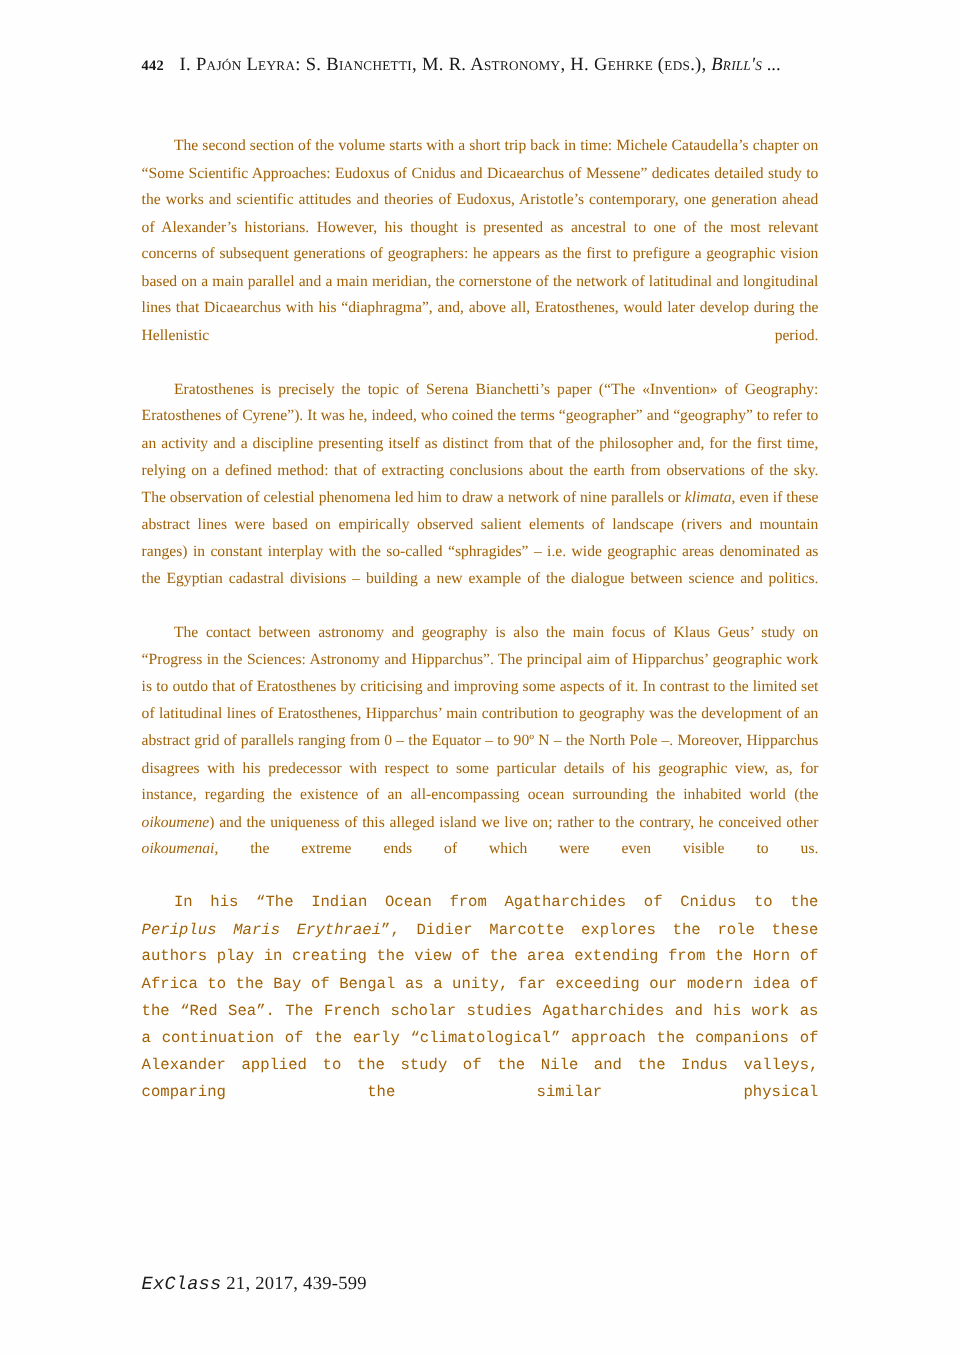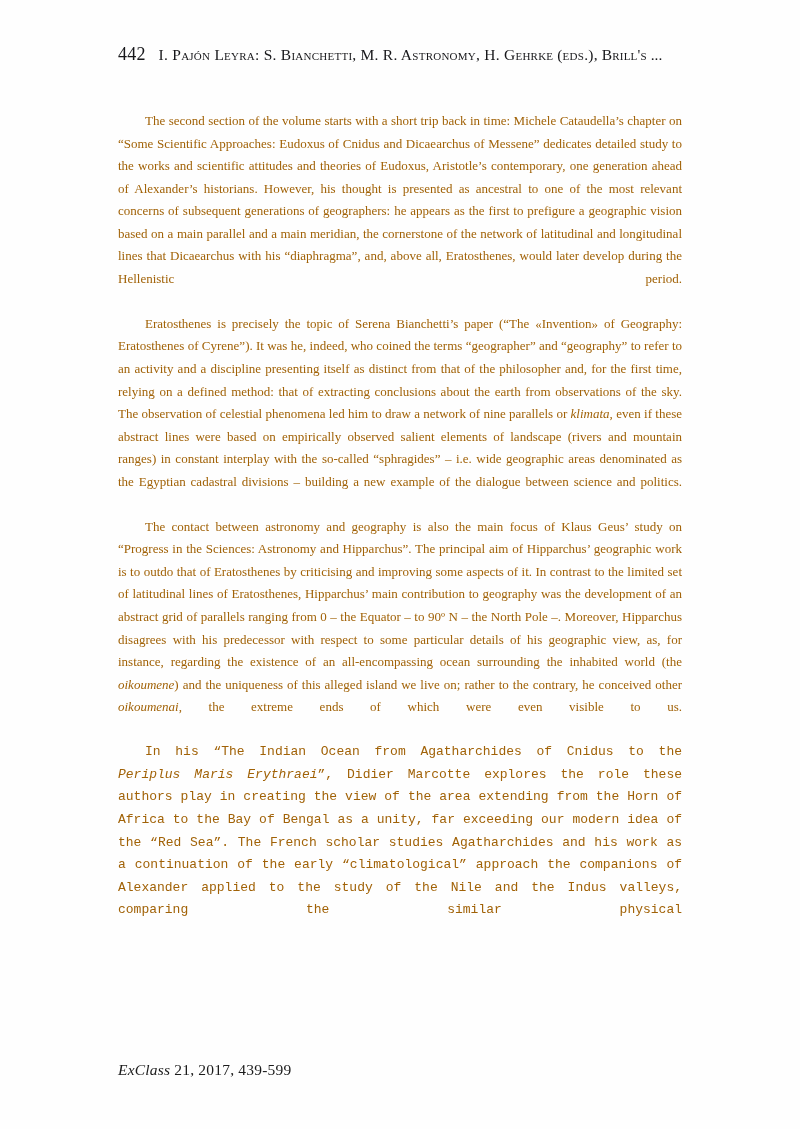--- a/index.html
+++ b/index.html
@@ -28,31 +28,32 @@
     position: absolute;
     left: 118px;
     top: 44px;
     width: 564px;
     font-size: 15.5px;
     line-height: 20px;
     white-space: nowrap;
     color: #17171a;
   }
   .folio {
-    font-weight: normal;
-    font-size: 18px;
+    font-weight: bold;
+    font-size: 12px;
     letter-spacing: 0.2px;
   }
   .head-gap { display: inline-block; width: 13px; }
   .smallcaps {
     font-variant: small-caps;
     letter-spacing: 0.25px;
   }
   .head-title {
     font-variant: small-caps;
+    font-style: italic;
     letter-spacing: 0.2px;
   }
 
   
   .textblock {
     position: absolute;
     left: 118px;
     top: 110px;
     width: 564px;
     font-size: 13px;
@@ -89,20 +90,21 @@
     left: 118px;
     top: 1060px;
     font-size: 15.5px;
     line-height: 20px;
     letter-spacing: 0.2px;
     color: #1b1b1b;
     white-space: nowrap;
   }
   .footer .jrn {
     font-style: italic;
+    font-family: Liberation Mono, monospace;
   }
 </style>
 </head>
 <body>
 
 <div class="page">
 
   <div class="running-head">
     <span class="folio">442</span><span class="head-gap"></span><span class="smallcaps">I. Pajón Leyra: S. Bianchetti, M. R. Astronomy, H. Gehrke</span><span> </span><span class="smallcaps">(eds.),</span><span> </span><span class="head-title">Brill's</span><span> </span><span>...</span>
   </div>

